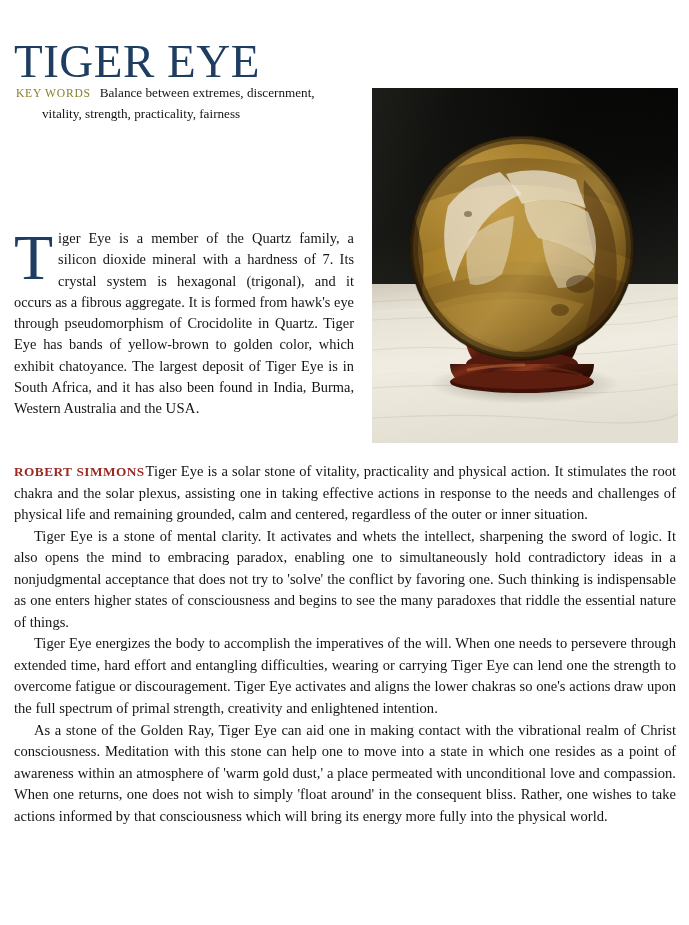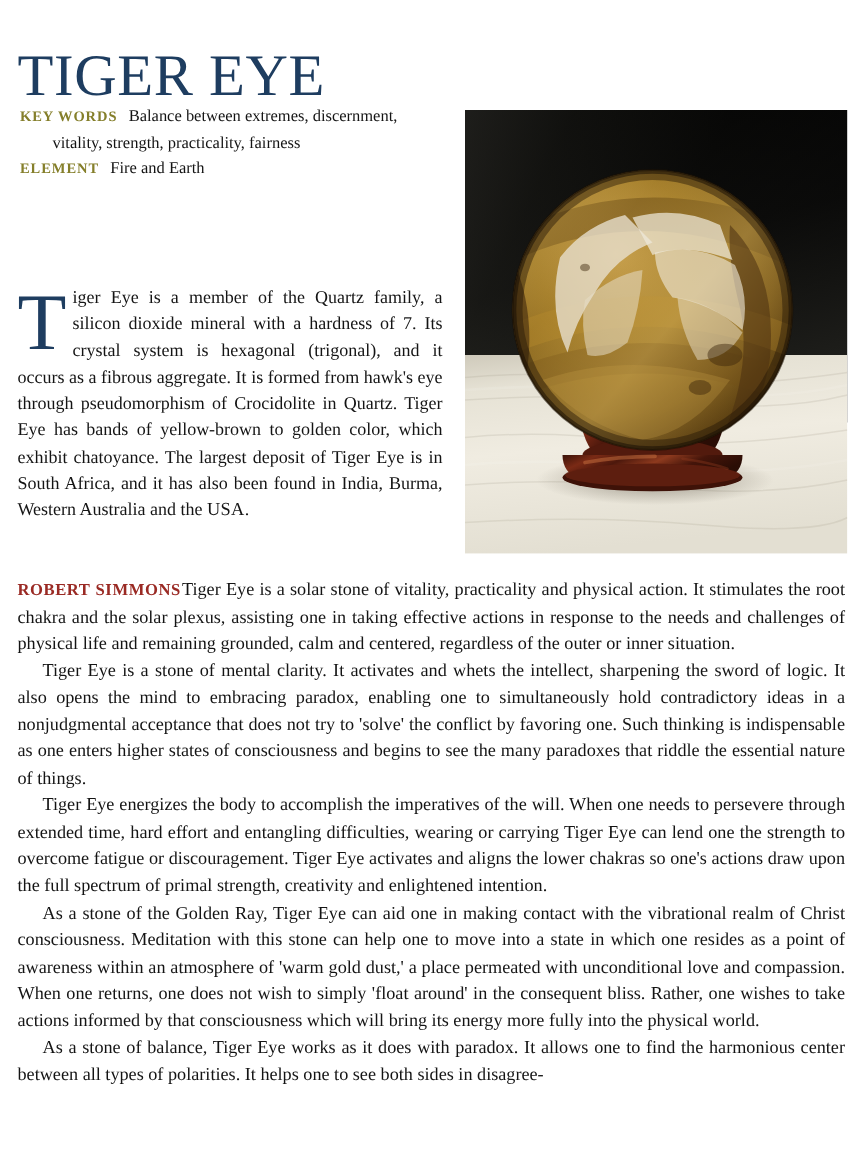--- a/index.html
+++ b/index.html
@@ -45,21 +45,21 @@
   .attr-row {
     font-size: 13.2px;
     line-height: 19.6px;
     color: #141414;
     margin-bottom: 1px;
     text-indent: 0;
     padding-left: 26px;
   }
   .attr-label {
     color: #857f2b;
-    font-weight: bold;
+    font-weight: normal;
     font-size: 11.6px;
     letter-spacing: 0.75px;
     margin-left: -26px;
     margin-right: 9px;
     font-variant: small-caps;
     text-transform: uppercase;
   }
   .attr-value {
     color: #141414;
   }
@@ -133,23 +133,20 @@
 </head>
 <body>
 
 <div class="page">
 
   <h1 class="title">TIGER EYE</h1>
 
   <div class="attrs">
     <div class="attr-row">
       <span class="attr-label">KEY WORDS</span><span class="attr-value">Balance between extremes, discernment, vitality, strength, practicality, fairness</span>
-    </div>
-    <div class="attr-row">
-      <span class="attr-label">ELEMENT</span><span class="attr-value">Fire and Earth</span>
     </div>
   </div>
 
   <div class="photo">
     <svg width="306" height="355" viewBox="0 0 306 355" xmlns="http://www.w3.org/2000/svg">
       <defs>
         <linearGradient id="backdrop" x1="0" y1="0" x2="0.35" y2="1">
           <stop offset="0" stop-color="#000000"></stop>
           <stop offset="0.55" stop-color="#0d0d0c"></stop>
           <stop offset="1" stop-color="#2b2b26"></stop>
@@ -274,16 +271,15 @@
 
   <div class="intro">
     <span class="dropcap">T</span><span>iger Eye is a member of the Quartz family, a silicon dioxide mineral with a hardness of 7. Its crystal system is hexagonal (trigonal), and it occurs as a fibrous aggregate. It is formed from hawk's eye through pseudomorphism of Crocidolite in Quartz. Tiger Eye has bands of yellow-brown to golden color, which exhibit chatoyance. The largest deposit of Tiger Eye is in South Africa, and it has also been found in India, Burma, Western Australia and the </span><span class="smallcaps">USA</span><span>.</span>
   </div>
 
   <div class="body-text">
     <p class="first"><span class="byline">ROBERT SIMMONS</span><span>Tiger Eye is a solar stone of vitality, practicality and physical action. It stimulates the root chakra and the solar plexus, assisting one in taking effective actions in response to the needs and challenges of physical life and remaining grounded, calm and centered, regardless of the outer or inner situation.</span></p>
     <p>Tiger Eye is a stone of mental clarity. It activates and whets the intellect, sharpening the sword of logic. It also opens the mind to embracing paradox, enabling one to simultaneously hold contradictory ideas in a nonjudgmental acceptance that does not try to 'solve' the conflict by favoring one. Such thinking is indispensable as one enters higher states of consciousness and begins to see the many paradoxes that riddle the essential nature of things.</p>
     <p>Tiger Eye energizes the body to accomplish the imperatives of the will. When one needs to persevere through extended time, hard effort and entangling difficulties, wearing or carrying Tiger Eye can lend one the strength to overcome fatigue or discouragement. Tiger Eye activates and aligns the lower chakras so one's actions draw upon the full spectrum of primal strength, creativity and enlightened intention.</p>
     <p>As a stone of the Golden Ray, Tiger Eye can aid one in making contact with the vibrational realm of Christ consciousness. Meditation with this stone can help one to move into a state in which one resides as a point of awareness within an atmosphere of 'warm gold dust,' a place permeated with unconditional love and compassion. When one returns, one does not wish to simply 'float around' in the consequent bliss. Rather, one wishes to take actions informed by that consciousness which will bring its energy more fully into the physical world.</p>
-    <p>As a stone of balance, Tiger Eye works as it does with paradox. It allows one to find the harmonious center between all types of polarities. It helps one to see both sides in disagree-</p>
   </div>
 
 </div>
 
 </body></html>

